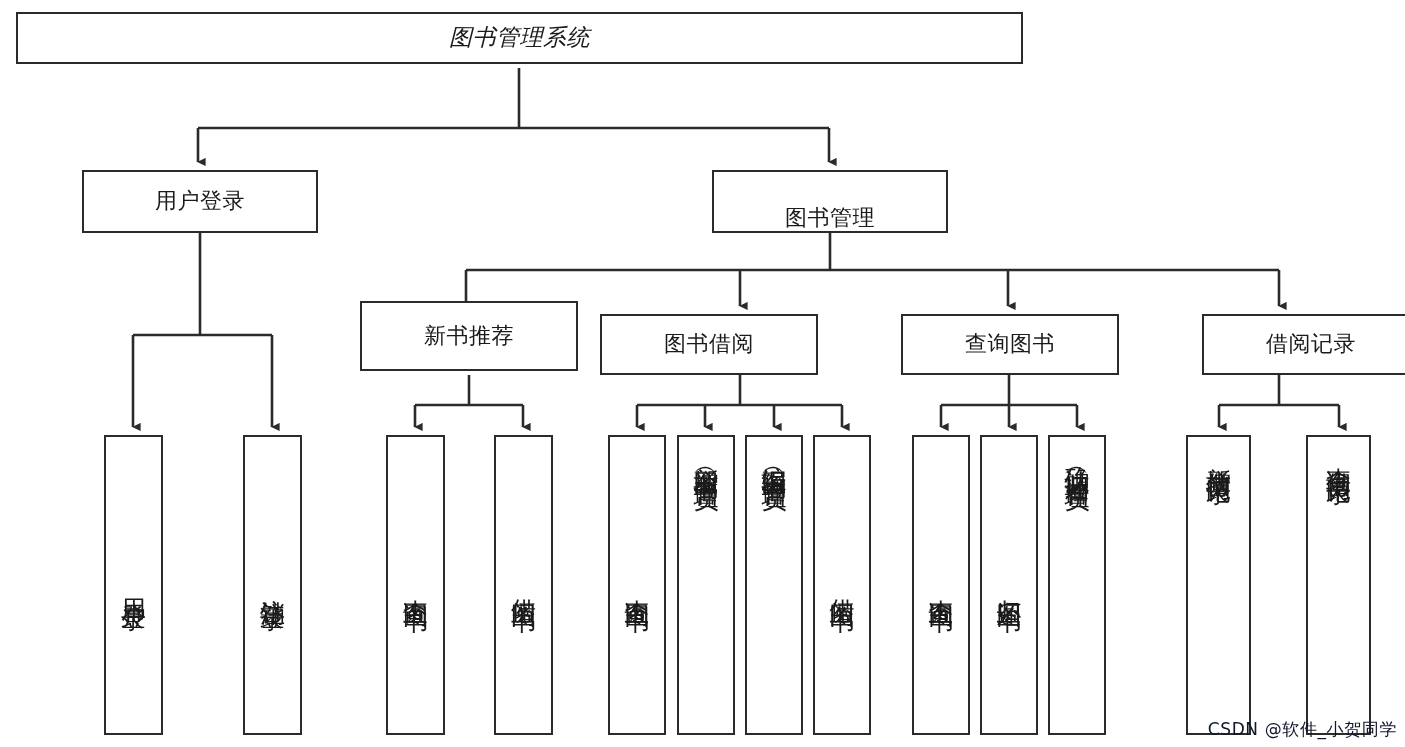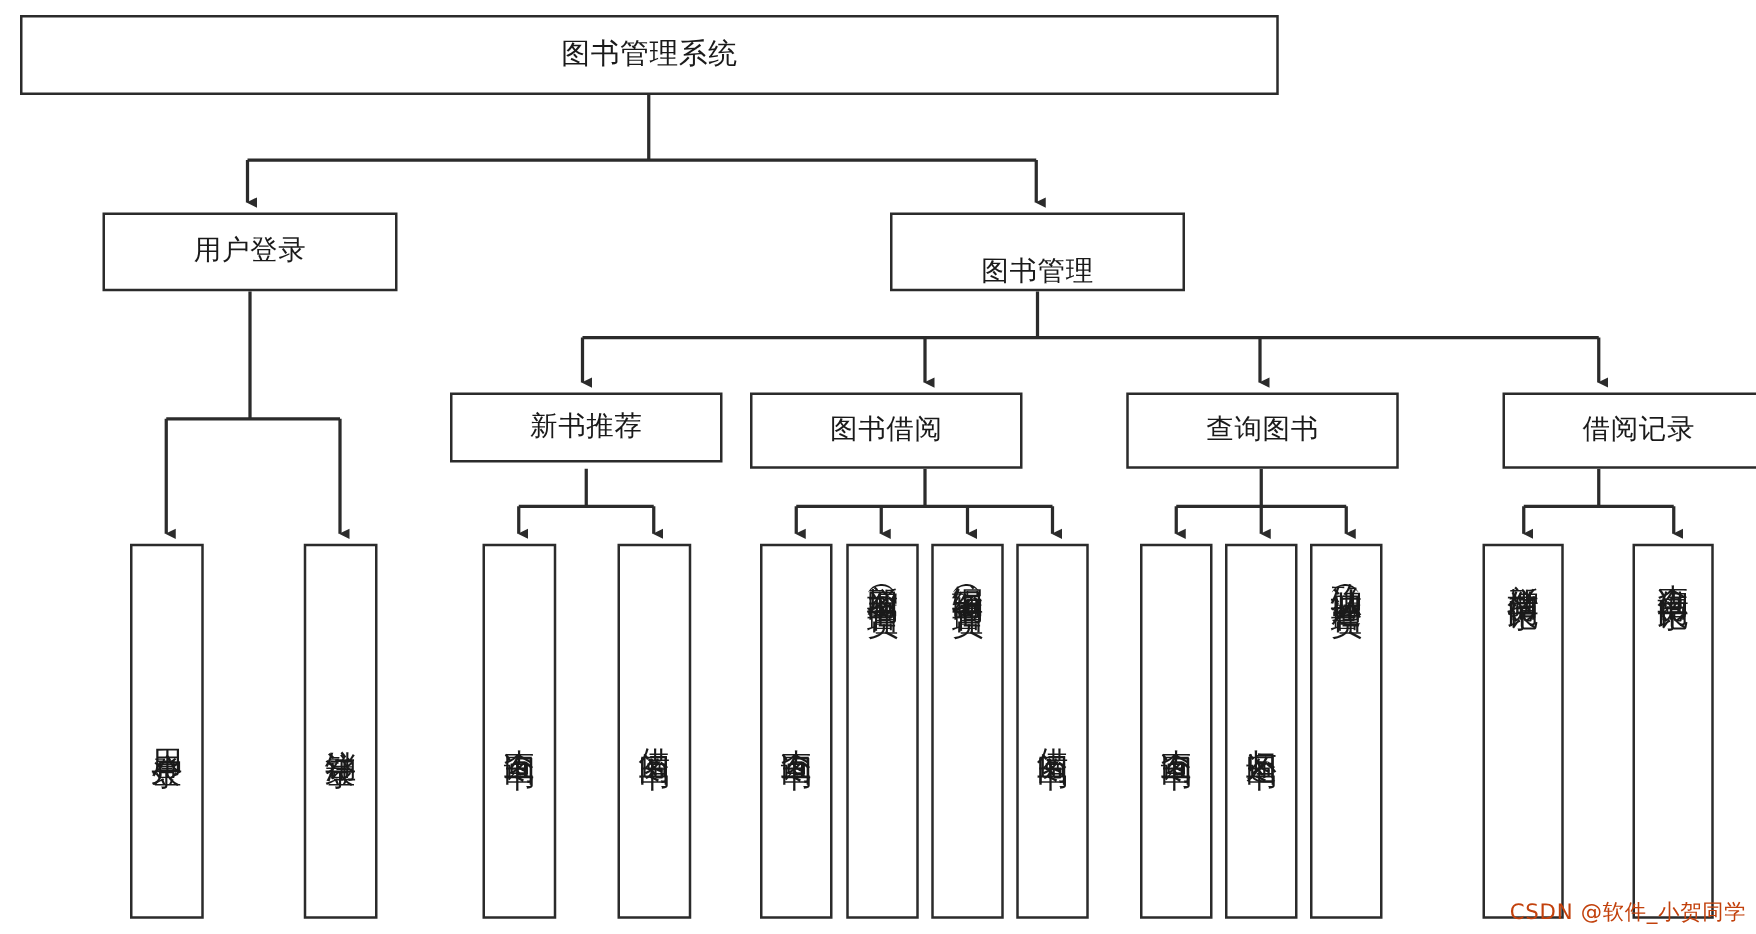--- a/index.html
+++ b/index.html
@@ -65,21 +65,21 @@
   }
   .node.vert.short {
     align-items: center;
     padding-top: 0;
   }
   .watermark {
     position: absolute;
     right: 8px;
     bottom: 6px;
     font-size: 17px;
-    color: #c2410c;
+    color: #0f172a;
     letter-spacing: 0.6px;
     white-space: nowrap;
     font-family: "DejaVu Sans", "Liberation Sans", sans-serif;
   }
 </style>
 </head>
 <body>
 
 <div id="canvas">
 
@@ -129,32 +129,32 @@
       <path d="M 1009 405 L 1009 427" marker-end="url(#arrowhead)"></path>
       <path d="M 1077 405 L 1077 427" marker-end="url(#arrowhead)"></path>
 
       <path d="M 1279 375 L 1279 405"></path>
       <path d="M 1219 405 L 1339 405"></path>
       <path d="M 1219 405 L 1219 427" marker-end="url(#arrowhead)"></path>
       <path d="M 1339 405 L 1339 427" marker-end="url(#arrowhead)"></path>
     </g>
   </svg>
 
-  <div class="node horiz root" style="left:16px; top:12px; width:1007px; height:64px;">
+  <div class="node horiz root" style="left:16px; top:12px; width:1007px; height:52px;font-style:italic;">
     <span class="label">图书管理系统</span>
   </div>
 
   <div class="node horiz" style="left:82px; top:170px; width:236px; height:63px;">
     <span class="label">用户登录</span>
   </div>
   <div class="node horiz" style="left:712px; top:170px; width:236px; height:63px;align-items:flex-end;">
     <span class="label">图书管理</span>
   </div>
 
-  <div class="node horiz" style="left:360px; top:314px; width:218px; height:56px;">
+  <div class="node horiz" style="left:360px; top:301px; width:218px; height:70px;">
     <span class="label">新书推荐</span>
   </div>
   <div class="node horiz" style="left:600px; top:314px; width:218px; height:61px;">
     <span class="label">图书借阅</span>
   </div>
   <div class="node horiz" style="left:901px; top:314px; width:218px; height:61px;">
     <span class="label">查询图书</span>
   </div>
   <div class="node horiz" style="left:1171px; top:314px; width:218px; height:61px;margin-left:31px;">
     <span class="label">借阅记录</span>

